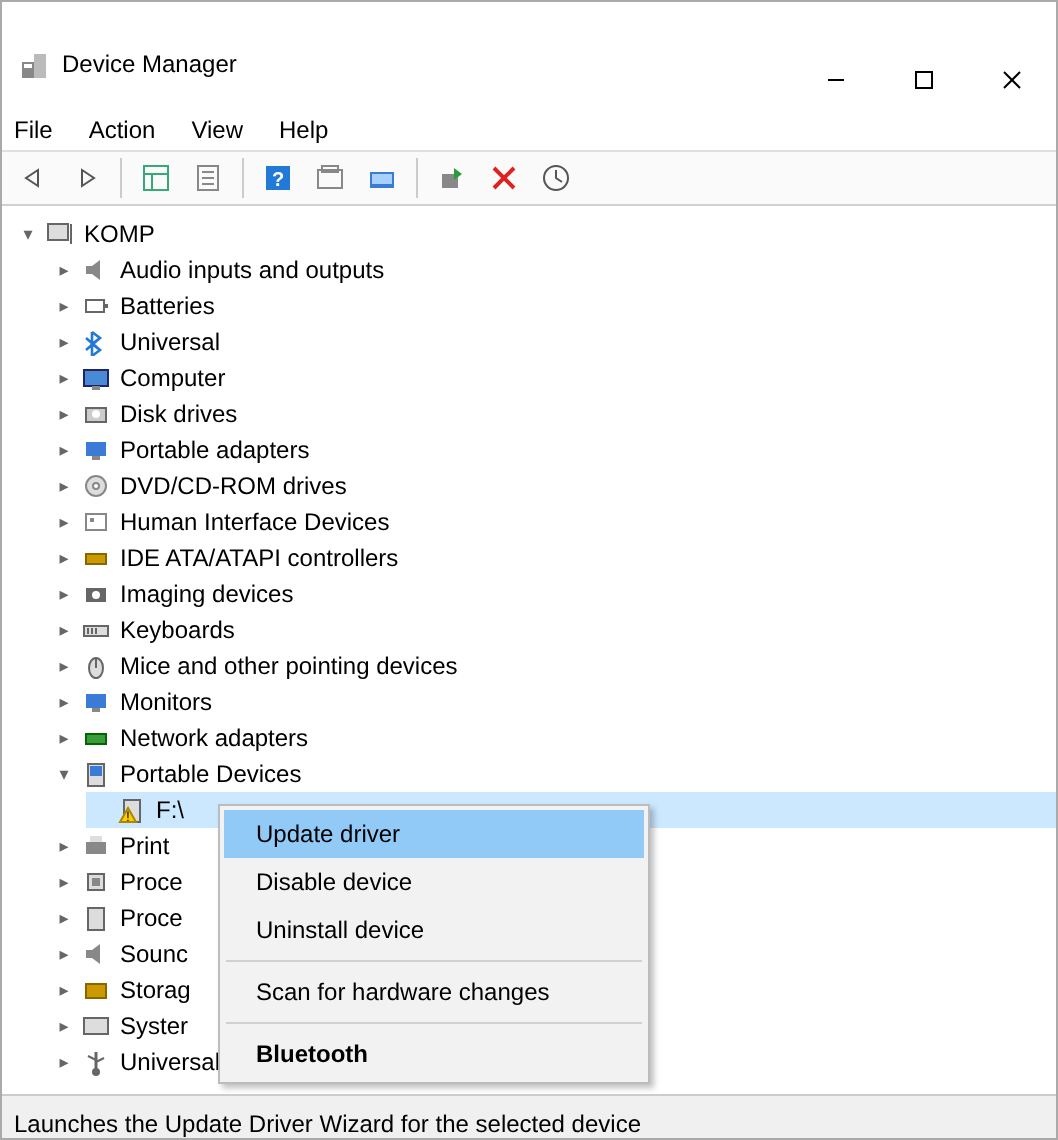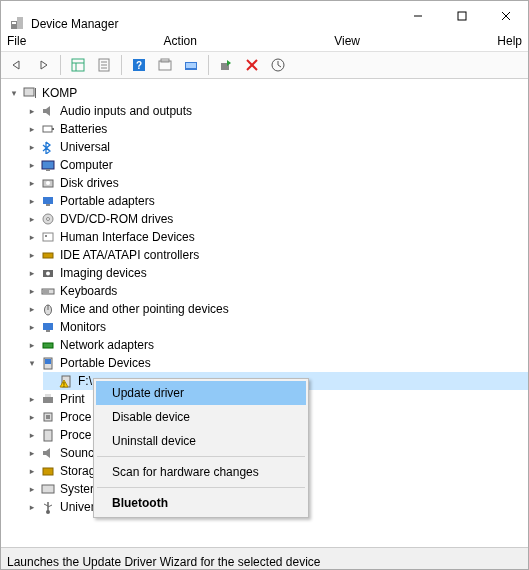--- a/index.html
+++ b/index.html
@@ -12,34 +12,34 @@
     width: 529px;
     height: 570px;
     border: 1px solid #aaa;
     display: flex;
     flex-direction: column;
     overflow: hidden;
   }
   .titlebar {
     height: 30px;
     display: flex;
-    align-items: flex-end;
+    align-items: flex-start;
     padding: 0 0 0 8px;
+    margin-top: 24px;
   }
   .titlebar .app-icon { width: 16px; height:16px; margin-right:6px; }
   .titlebar .title { flex: 1; font-size: 12px; }
   .winbtn { width: 44px; height: 30px; display:flex; align-items:center; justify-content:center; }
   .menubar {
     height: 20px;
     display:flex;
     align-items:center;
     padding: 0 4px;
     gap: 14px;
     font-size: 12px;
-    justify-content: space-between;
   }
   .menubar span { padding: 1px 2px; }
   .toolbar {
     height: 28px;
     border-top: 1px solid #e0e0e0;
     border-bottom: 1px solid #d0d0d0;
     display:flex;
     align-items:center;
     padding: 0 4px;
     gap: 2px;
@@ -80,21 +80,21 @@
     height: 22px;
     border-top: 1px solid #ccc;
     display:flex;
     align-items:flex-end;
     padding: 0 6px;
     font-size: 12px;
     background:#f0f0f0;
   }
   .ctxmenu {
     position: absolute;
-    left: 92px;
+    left: 108px;
     top: 298px;
     width: 216px;
     background: #f2f2f2;
     border: 1px solid #bcbcbc;
     box-shadow: 2px 2px 3px rgba(0,0,0,0.25);
     padding: 2px;
     z-index: 10;
   }
   .mitem {
     height: 24px;

